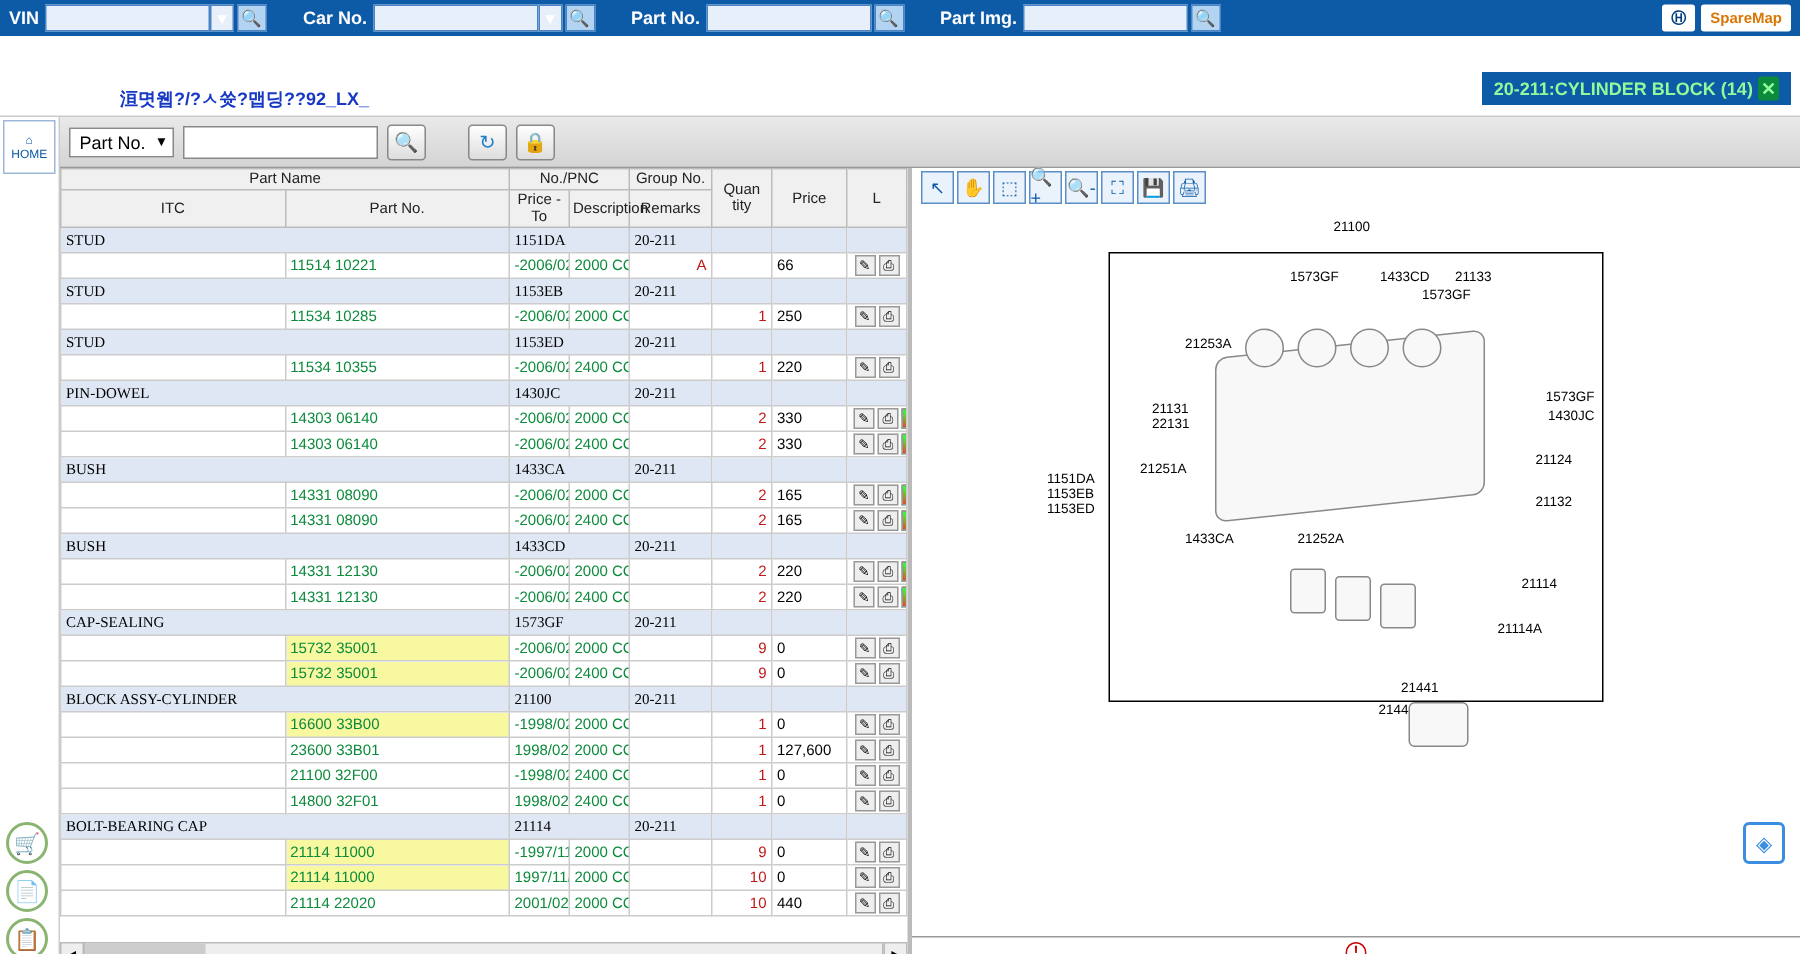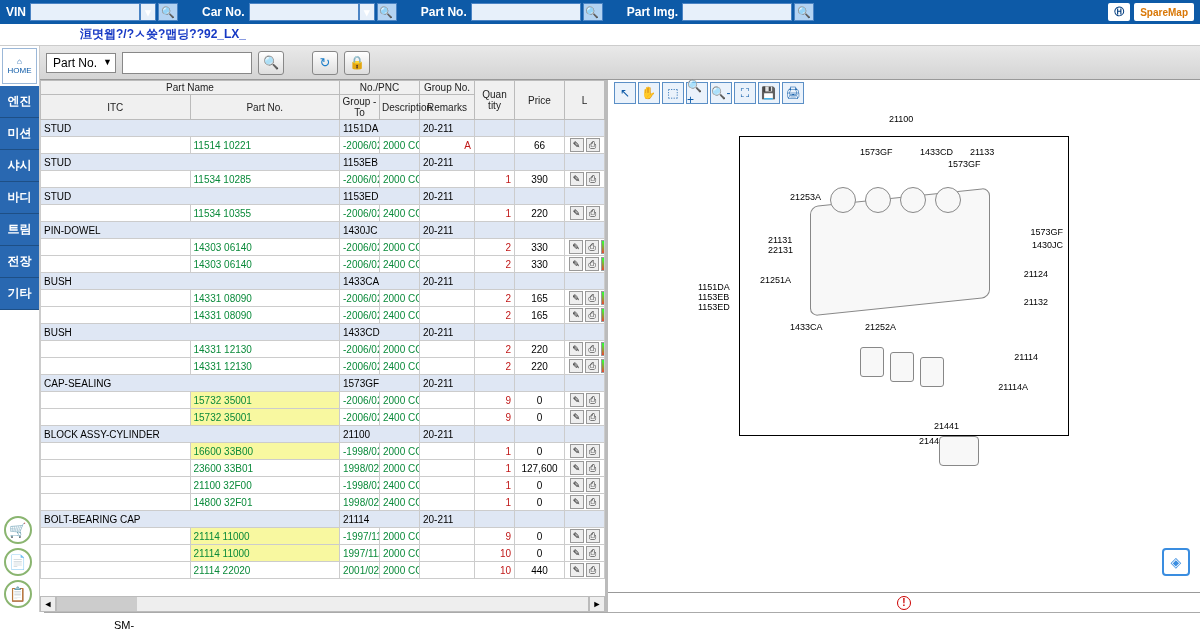--- a/index.html
+++ b/index.html
@@ -9,21 +9,21 @@
 .topbar .field { display: flex; align-items: center; margin-right: 24px; }
 .topbar label { color: #fff; font-size: 12px; margin-right: 4px; }
 .topbar input { height: 18px; width: 110px; border: 1px solid #4b84c4; background: #e7f0fa; font-size: 11px; padding: 0 2px; }
 .topbar .dd { width: 16px; height: 18px; background: #e7f0fa; border: 1px solid #4b84c4; display:flex;align-items:center;justify-content:center; cursor:pointer; }
 .topbar .srch { width: 20px; height: 18px; background: #b3d3f2; border: 1px solid #4b84c4; display:flex;align-items:center;justify-content:center; cursor:pointer; margin-left:2px;}
 .topbar .logos { margin-left: auto; display:flex; gap:4px; align-items:center;}
 .logo-box { background:#fff; height:18px; padding:0 6px; display:flex;align-items:center;font-size:10px;font-weight:bold;border-radius:2px;}
 .logo-hyundai { color:#003c7e; }
 .logo-spare { color:#d97706; }
 
-.subhead { height: 22px; display:flex; align-items:center; padding-left: 80px; color:#1638c4; font-weight:bold; font-size:12px; border-bottom:1px solid #ccc; }
+.subhead { height: 22px; display:flex; align-items:center; padding-left: 80px; color:#1638c4; font-weight:bold; font-size:12px; border-bottom:1px solid #ccc;margin-top:32px; }
 
 .main { display:flex; height: calc(636px - 24px - 22px - 24px); position: relative; }
 
 .leftbar { width: 40px; background:#fff; display:flex; flex-direction:column; border-right:1px solid #ccc; }
 .leftbar .home { height:36px; border:1px solid #9cb8d8; margin:2px; display:flex;flex-direction:column;align-items:center;justify-content:center;color:#0d5aa7;font-size:8px;cursor:pointer;}
 .leftbar .nav-item { height:32px; background:#2968b1; color:#fff; display:flex;align-items:center;justify-content:center;font-size:12px;font-weight:bold;cursor:pointer;border-bottom:1px solid #1e4f85;}
 .leftbar .nav-bottom { margin-top:auto; display:flex; flex-direction:column; gap:4px; padding:4px;}
 .leftbar .circ { width:28px; height:28px; border-radius:50%; border:2px solid #8ab570; display:flex;align-items:center;justify-content:center;cursor:pointer;font-size:14px;}
 
 .center { flex:1; display:flex; flex-direction:column; min-width:0; }
@@ -35,26 +35,26 @@
 .toolbar .tbtn { width:26px; height:24px; border:1px solid #888; background:linear-gradient(#fff,#ddd); border-radius:3px; display:flex;align-items:center;justify-content:center;cursor:pointer;font-size:13px;}
 
 .split { display:flex; flex:1; min-height:0; }
 
 .grid-wrap { width:568px; display:flex; flex-direction:column; border-right:3px solid #bbb; }
 .grid { flex:1; overflow:auto; position:relative; }
 table { border-collapse:collapse; width:100%; table-layout:fixed; }
 th { background:#f0f0f0; border:1px solid #bbb; font-size:10px; font-weight:normal; padding:1px 2px; color:#222; text-align:center; }
 th.merged { height:13px; }
 td { border:1px solid #ccc; font-size:10px; padding:0 3px; height:17px; white-space:nowrap; overflow:hidden; }
-tr.header-row td { background:#dfe7f4; color:#000; }
+tr.header-row td { background:#dfe7f4; color:#000;font-family:Liberation Serif, serif; }
 tr.detail-row td.partno { color:#0a8a3a; }
 tr.detail-row td.date { color:#0a8a3a; text-align:right; }
 tr.detail-row td.desc { color:#0a8a3a; }
 tr.detail-row td.qty { color:#c01818; text-align:right; }
-tr.detail-row td.price { text-align:center; }
+tr.detail-row td.price { text-align:left; }
 tr.detail-row.hl td.partno-cell { background:#f8f8a0; }
 .icn { display:inline-block; width:14px; height:14px; border:1px solid #999; background:#eee; margin:0 1px; vertical-align:middle; font-size:9px; text-align:center; line-height:12px;}
 .icn.color { background:linear-gradient(45deg,#f33,#3f3,#33f); }
 
 .diagram-pane { flex:1; display:flex; flex-direction:column; }
 .diagram-title { position:absolute; right:6px; top:-30px; color:#8ffb9a; font-size:12px; font-weight:bold; background:#0d5aa7; padding:4px 8px; }
 .img-toolbar { height:26px; display:flex; gap:2px; padding:2px 6px; }
 .img-toolbar .ib { width:22px;height:22px;border:1px solid #5b8fc6;background:#eaf2fb;display:flex;align-items:center;justify-content:center;cursor:pointer;font-size:12px;color:#0d5aa7;}
 .diagram-body { flex:1; display:flex; align-items:flex-start; justify-content:center; padding:30px 10px; background:#fff; position:relative; overflow:auto;}
 .diagram-box { border:1px solid #000; width:330px; height:300px; position:relative; background:#fff;}
@@ -105,65 +105,57 @@
 </div>
 
 <div class="subhead">洹몃웹?/?ㅅ쓧?맵딩??92_LX_</div>
 
 <div class="main">
   <div class="leftbar">
     <div class="home">
       <span>⌂</span>
       <span>HOME</span>
     </div>
-    <div id="nav-items">
-        <div class="nav-item">엔진</div>
-        <div class="nav-item">미션</div>
-        <div class="nav-item">샤시</div>
-        <div class="nav-item">바디</div>
-        <div class="nav-item">트림</div>
-        <div class="nav-item">전장</div>
-        <div class="nav-item">기타</div>
-      </div>
     <div class="nav-bottom">
       <div class="circ">🛒</div>
       <div class="circ">📄</div>
       <div class="circ">📋</div>
     </div>
   </div>
 
   <div class="center">
     <div class="toolbar">
       <div class="partno-lbl">Part No.</div>
       <input placeholder="" style="">
       <div class="tbtn">🔍</div>
       <div style="width:16px"></div>
       <div class="tbtn" style="color:#1e7fc9">↻</div>
       <div class="tbtn">🔒</div>
       <div style="flex:1"></div>
+      <div class="diagram-title"><span>20-211:CYLINDER BLOCK (14)</span> <span style="background:#0a8a3a;padding:1px 2px;border-radius:2px;">✕</span></div>
     </div>
 
     <div class="split">
       <div class="grid-wrap">
         <div class="grid">
           <table>
             <thead>
               <tr>
                 <th colspan="2" class="merged">Part Name</th>
                 <th colspan="2" rowspan="1" class="merged" style="width:80px">No./PNC</th>
                 <th rowspan="1" class="merged" style="width:55px">Group No.</th>
                 <th rowspan="2" style="width:40px">Quan
 tity</th>
                 <th rowspan="2" style="width:50px">Price</th>
                 <th rowspan="2" style="width:40px">L</th>
               </tr>
               <tr>
                 <th style="width:20px">ITC</th>
                 <th style="width:80px">Part No.</th>
-                <th style="width:115px">Group - To</th>
+                <th style="width:115px">Price - To</th>
                 <th style="width:75px">Description</th>
                 <th>Remarks</th>
               </tr>
             </thead>
             <tbody id="grid-body">
                 <tr class="header-row">
                   <td colspan="2">STUD</td>
                   <td colspan="2">1151DA</td>
                   <td>20-211</td>
                   <td></td>
@@ -188,21 +180,21 @@
                   <td></td>
                   <td></td>
                 </tr>
                 <tr class="detail-row">
                   <td></td>
                   <td class="partno partno-cell">11534 10285</td>
                   <td class="date">-2006/02/01</td>
                   <td class="desc">2000 CC &gt;</td>
                   <td style="text-align:right;color:#c01818"></td>
                   <td class="qty">1</td>
-                  <td class="price">390</td>
+                  <td class="price">250</td>
                   <td style="text-align:center"><span class="icn">✎</span><span class="icn">⎙</span></td>
                 </tr>
                 <tr class="header-row">
                   <td colspan="2">STUD</td>
                   <td colspan="2">1153ED</td>
                   <td>20-211</td>
                   <td></td>
                   <td></td>
                   <td></td>
                 </tr>

